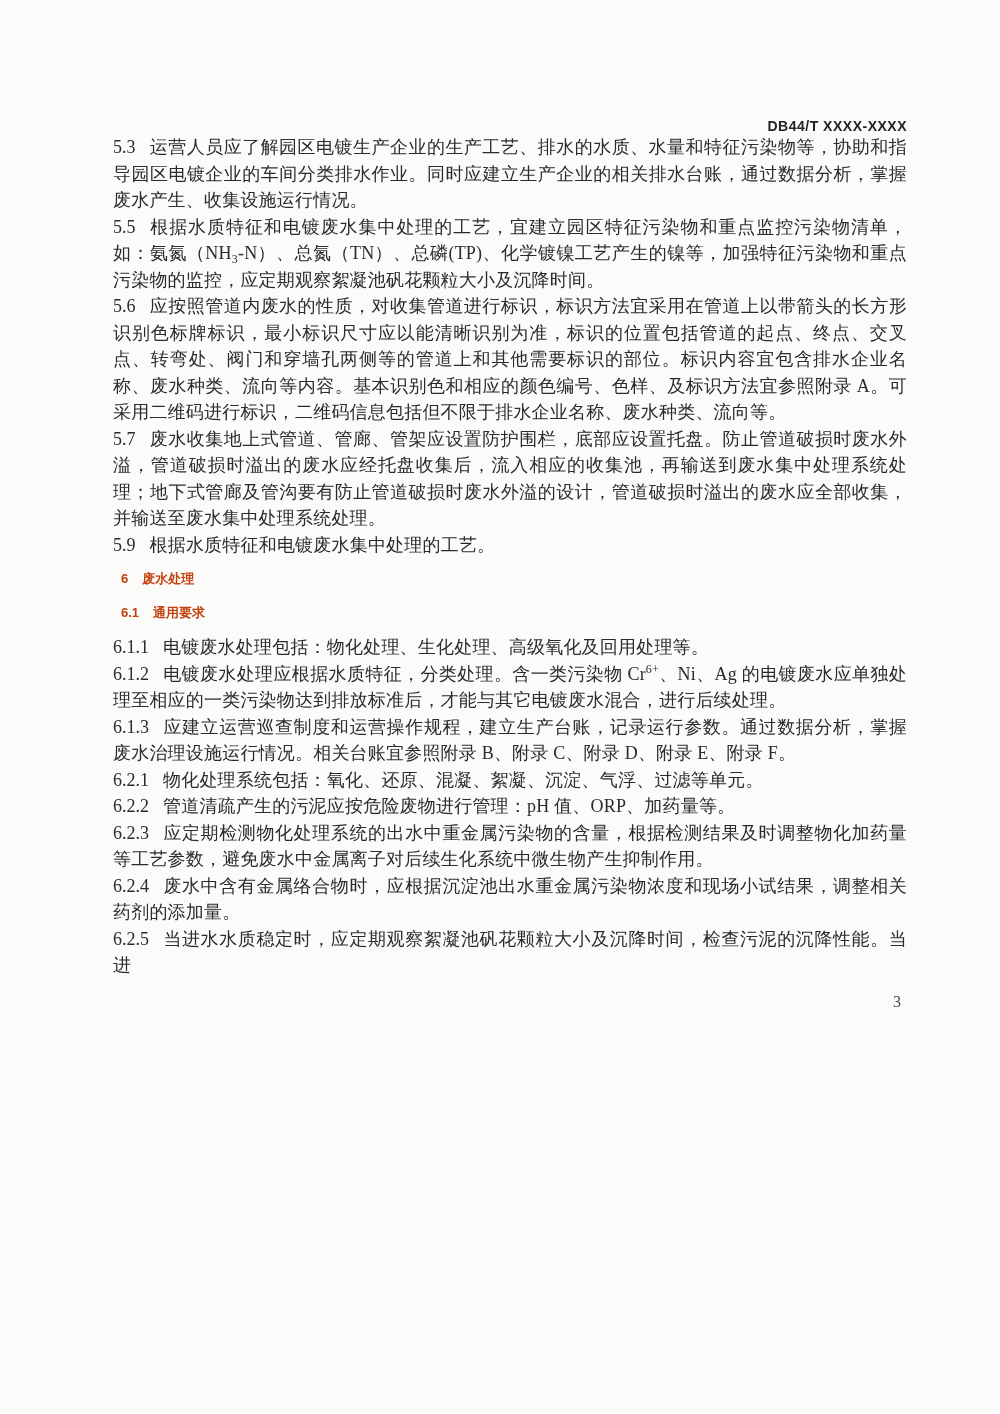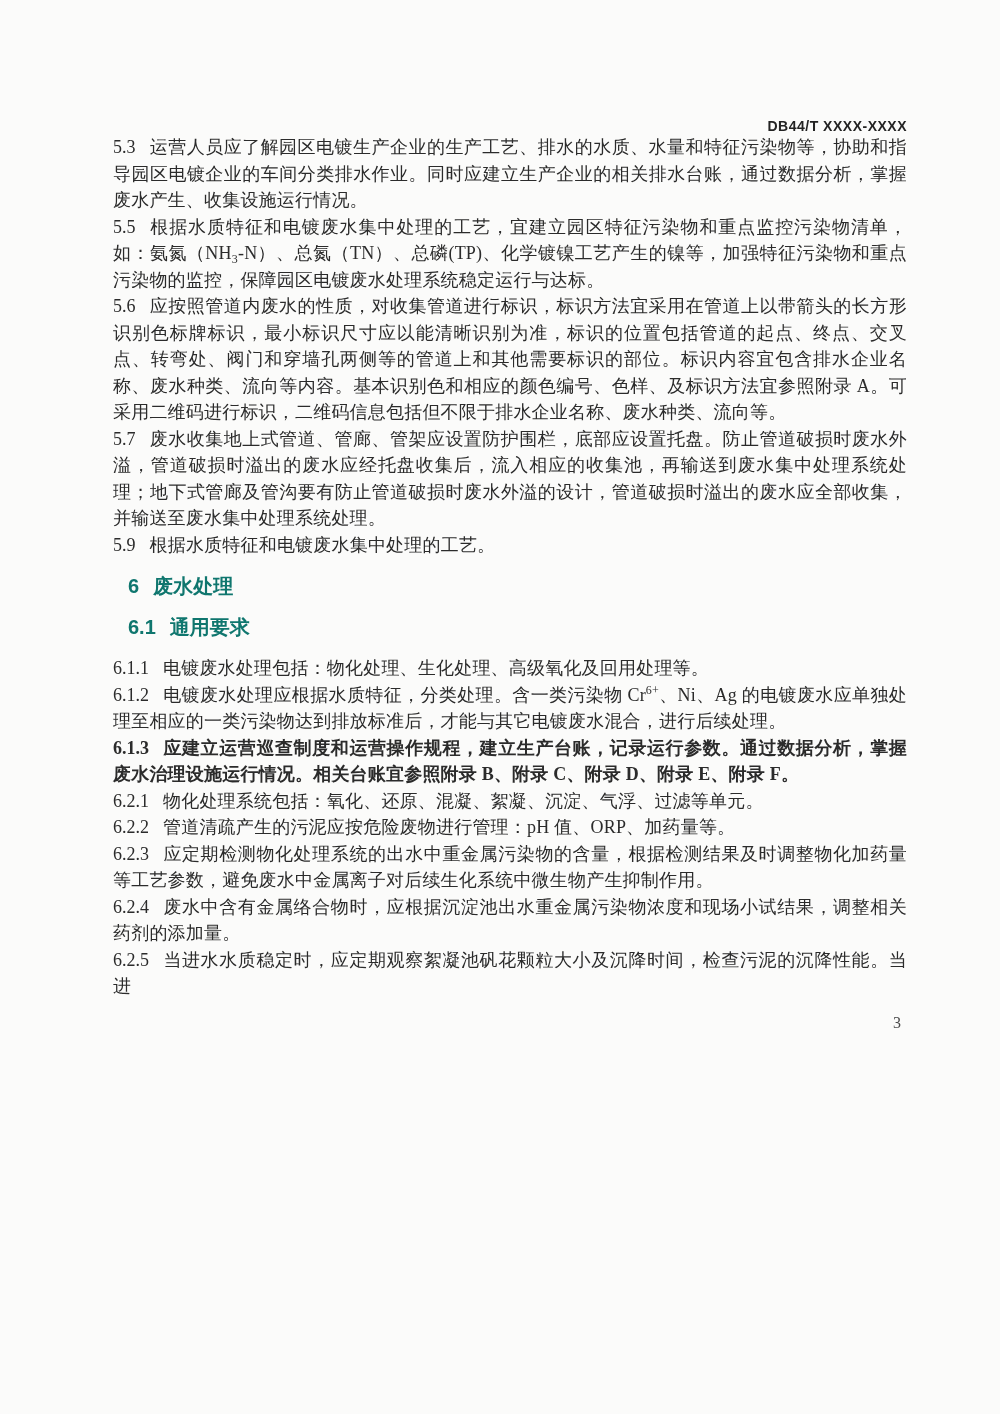--- a/index.html
+++ b/index.html
@@ -37,42 +37,42 @@
     text-align: justify;
     text-justify: inter-character;
     letter-spacing: 0.2px;
   }
   p.clause .cnum {
     margin-right: 14px;
     letter-spacing: 0;
   }
   .first-clause { margin-top: 19px; }
   h2.sec {
-    margin: 15px;
-    font-size: 20px;
+    margin: 8px;
+    font-size: 13px;
     line-height: 26px;
     font-weight: 700;
     font-family: "Liberation Sans", "DejaVu Sans", sans-serif;
-    color: #0f766e;
+    color: #c2410c;
   }
   h2.sec .cnum { margin-right: 14px; }
   sub.chem {
     font-size: 12px;
     vertical-align: -4px;
     line-height: 0;
   }
   sup.chem {
     font-size: 12px;
     vertical-align: 7px;
     line-height: 0;
   }
   .mt18 { margin-top: 18px; }
   .mt13 { margin-top: 13px; }
   .mt11 { margin-top: 11px; }
-  .mt10 { margin-top: 10px; font-weight: bold; }
+  .mt10 { margin-top: 10px; }
   .mt9  { margin-top: 9px; }
   .mt4  { margin-top: 4px; }
   .mt3  { margin-top: 3px; }
   .doc-footer {
     margin-top: 14px;
     text-align: right;
     padding-right: 6px;
     font-size: 16px;
     color: #4a4a4a;
   }
@@ -82,21 +82,21 @@
 
 <div class="sheet">
 
   <div class="doc-header">
     <span>DB44/T XXXX-XXXX</span>
   </div>
 
   <p class="clause first-clause"><span class="cnum">5.3</span><span>运营人员应了解园区电镀生产企业的生产工艺、排水的水质、水量和特征污染物等，协助和指导园区电镀企业的车间分类排水作业。同时应建立生产企业的相关排水台账，通过数据分析，掌握废水产生、收集设施运行情况。</span></p>
 
 
-  <p class="clause"><span class="cnum">5.5</span><span>根据水质特征和电镀废水集中处理的工艺，宜建立园区特征污染物和重点监控污染物清单，如：氨氮（NH</span><sub class="chem">3</sub><span>-N）、总氮（TN）、总磷(TP)、化学镀镍工艺产生的镍等，加强特征污染物和重点污染物的监控，保障园区电镀废水处理系统稳定运行与达标。</span></p>
+  <p class="clause"><span class="cnum">5.5</span><span>根据水质特征和电镀废水集中处理的工艺，宜建立园区特征污染物和重点监控污染物清单，如：氨氮（NH</span><sub class="chem">3</sub><span>-N）、总氮（TN）、总磷(TP)、化学镀镍工艺产生的镍等，加强特征污染物和重点污染物的监控，应定期观察絮凝池矾花颗粒大小及沉降时间。</span></p>
 
   <p class="clause"><span class="cnum">5.6</span><span>应按照管道内废水的性质，对收集管道进行标识，标识方法宜采用在管道上以带箭头的长方形识别色标牌标识，最小标识尺寸应以能清晰识别为准，标识的位置包括管道的起点、终点、交叉点、转弯处、阀门和穿墙孔两侧等的管道上和其他需要标识的部位。标识内容宜包含排水企业名称、废水种类、流向等内容。基本识别色和相应的颜色编号、色样、及标识方法宜参照附录 A。可采用二维码进行标识，二维码信息包括但不限于排水企业名称、废水种类、流向等。</span></p>
 
   <p class="clause"><span class="cnum">5.7</span><span>废水收集地上式管道、管廊、管架应设置防护围栏，底部应设置托盘。防止管道破损时废水外溢，管道破损时溢出的废水应经托盘收集后，流入相应的收集池，再输送到废水集中处理系统处理；地下式管廊及管沟要有防止管道破损时废水外溢的设计，管道破损时溢出的废水应全部收集，并输送至废水集中处理系统处理。</span></p>
 
 
   <p class="clause"><span class="cnum">5.9</span><span>根据水质特征和电镀废水集中处理的工艺。</span></p>
 
 
   <h2 class="sec mt18"><span class="cnum">6</span><span>废水处理</span></h2>

